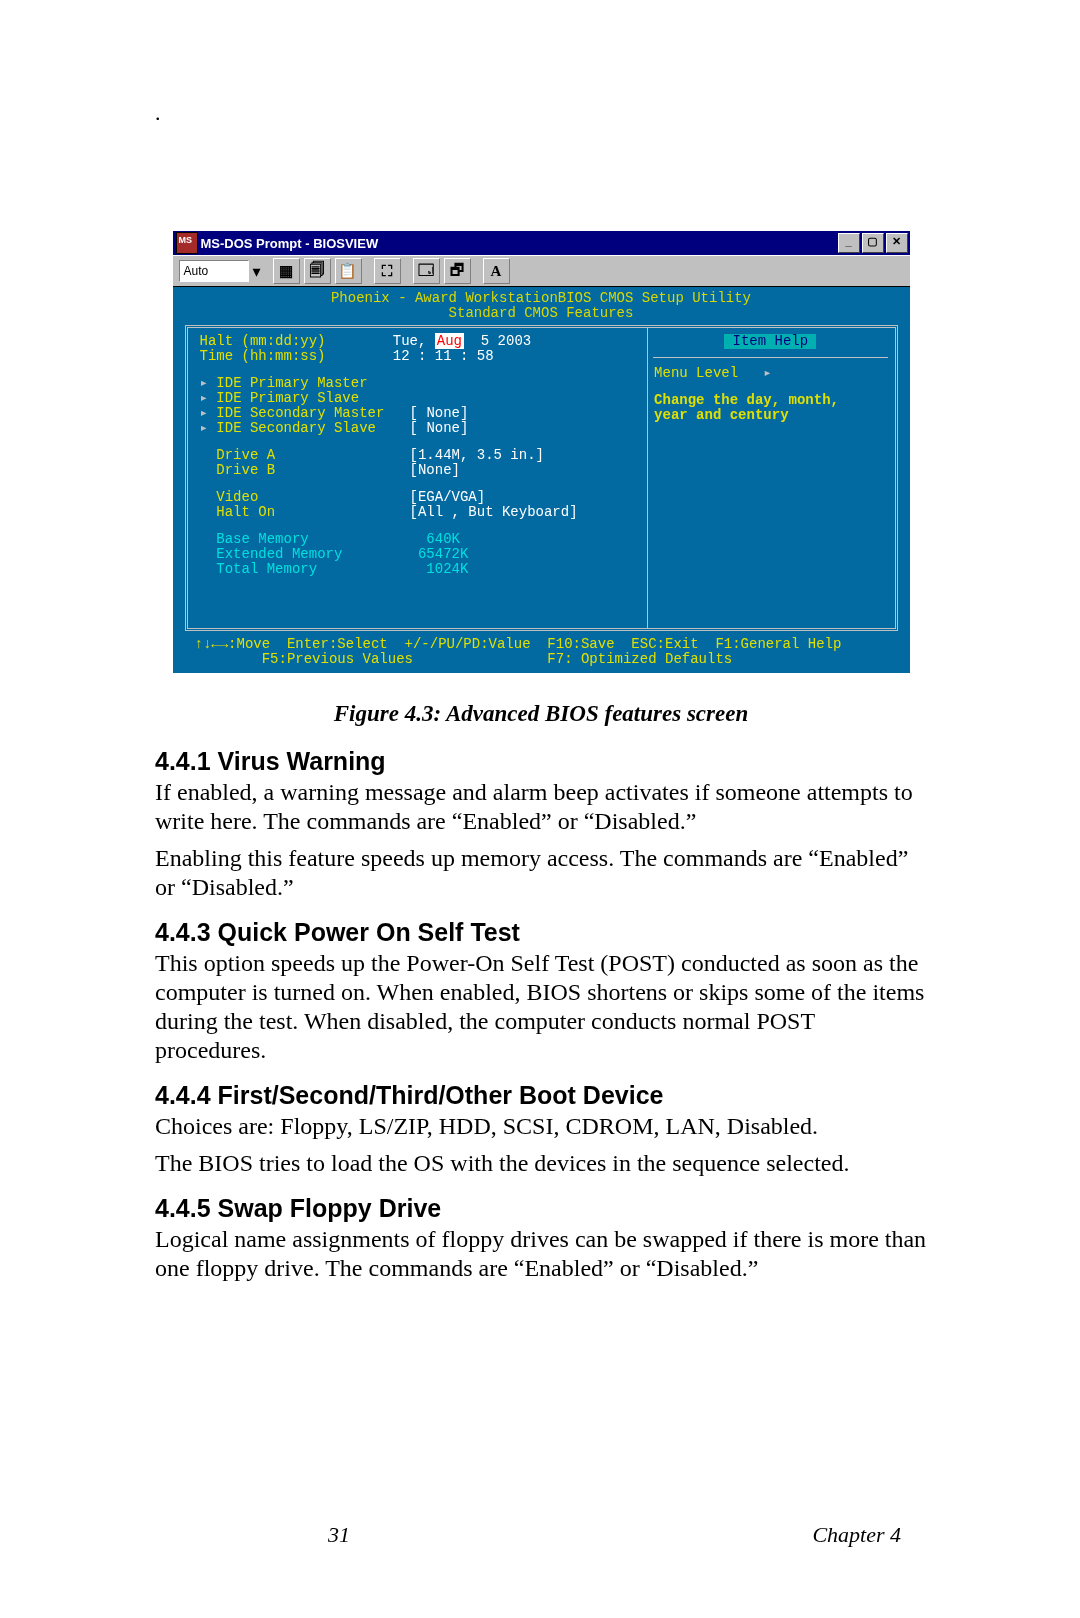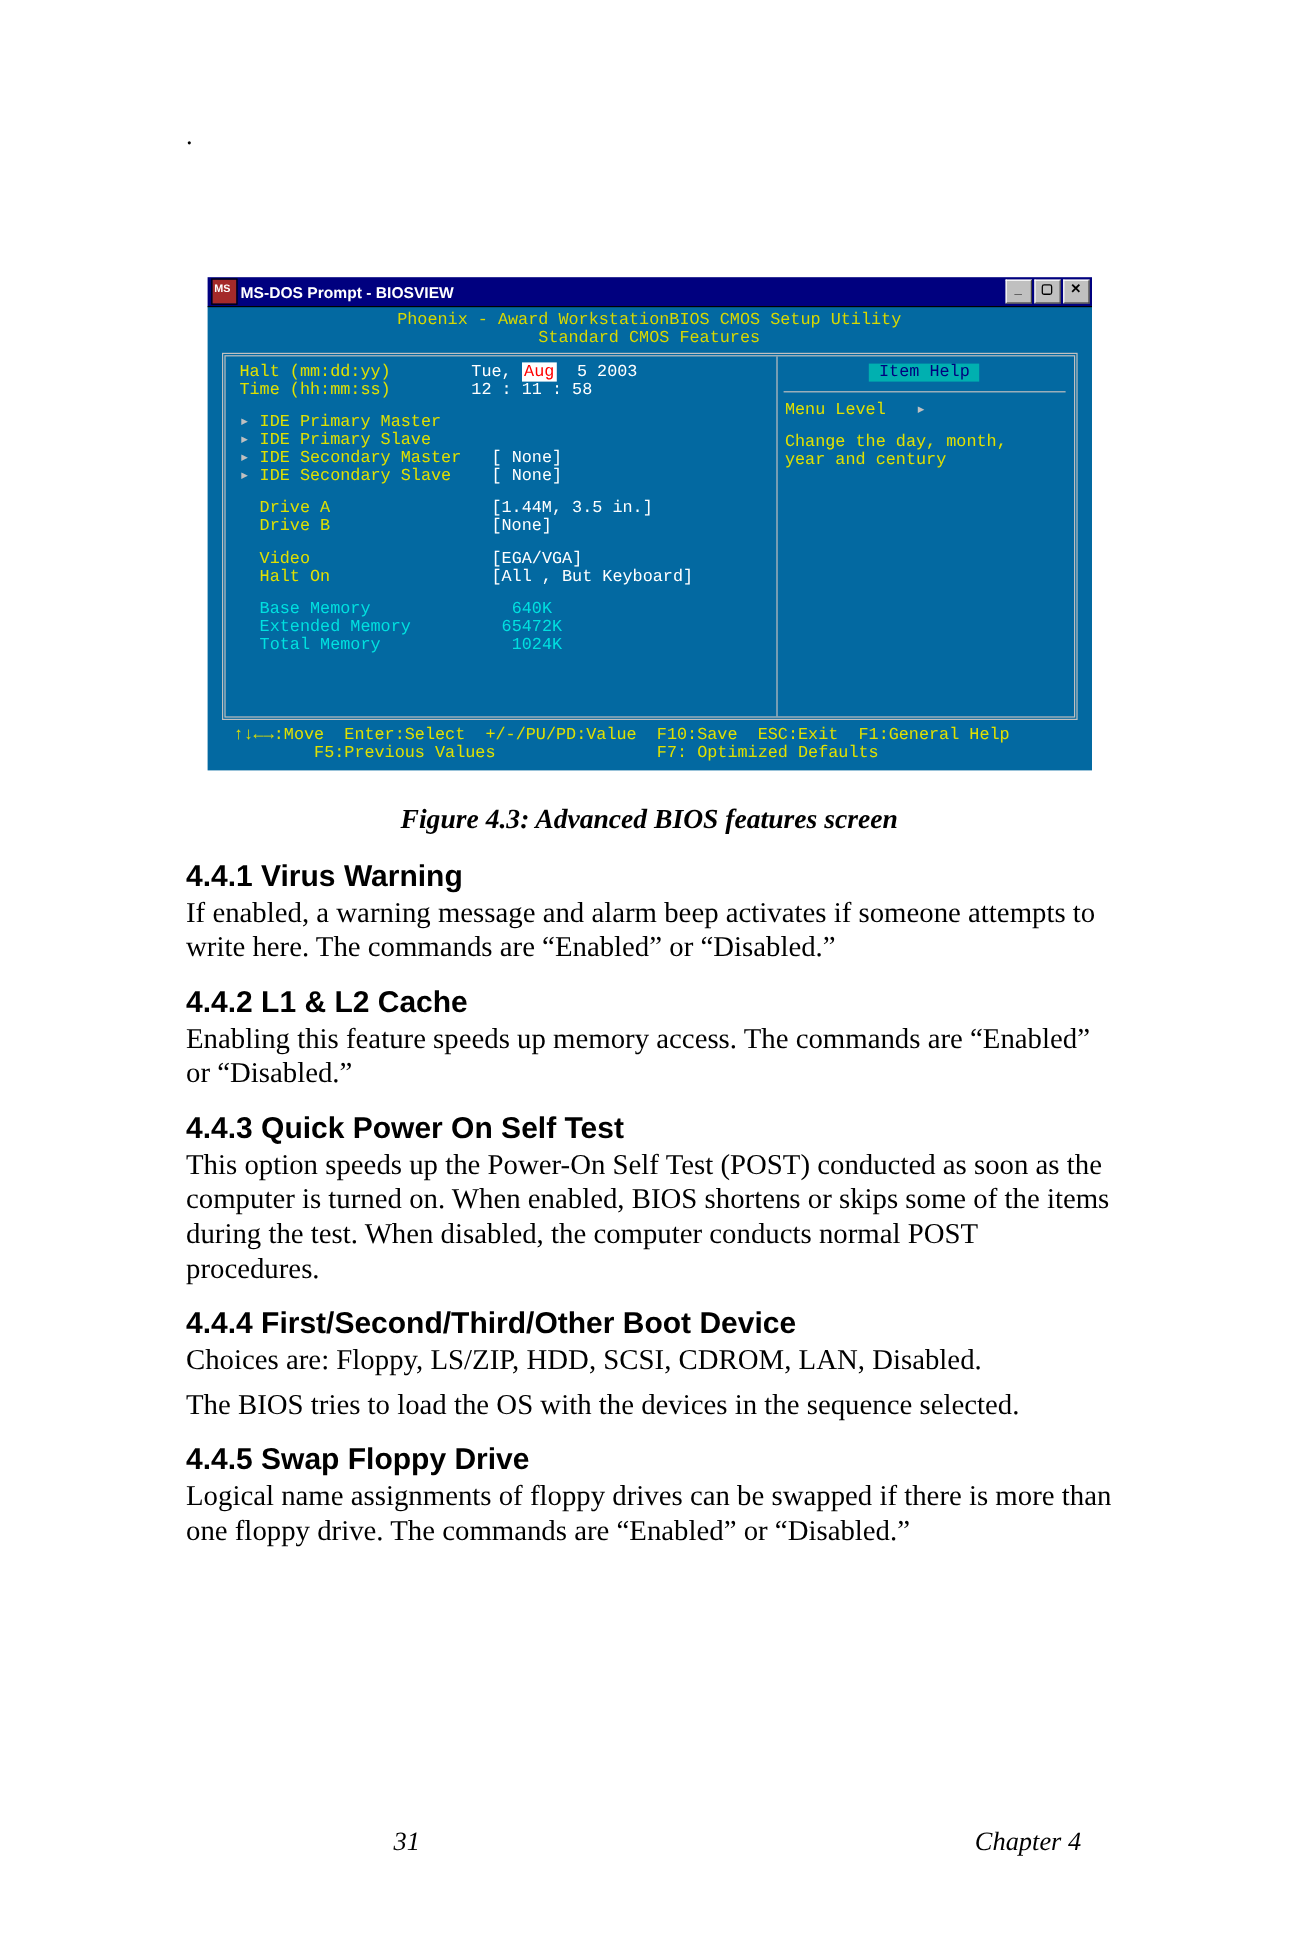--- a/index.html
+++ b/index.html
@@ -180,20 +180,35 @@
 
   <div class="bios-shot">
     <div class="titlebar">
       <span class="icon"></span>
       <span>MS-DOS Prompt - BIOSVIEW</span>
       <span class="sp"></span>
       <span class="winbtn">_</span>
       <span class="winbtn">▢</span>
       <span class="winbtn">✕</span>
     </div>
+    <div class="toolbar">
+      <div class="auto">Auto</div>
+      <span style="color:#000;">▾</span>
+      <div class="tb-sep"></div>
+      <div class="tb-btn">▦</div>
+      <div class="tb-btn">🗐</div>
+      <div class="tb-btn">📋</div>
+      <div class="tb-sep"></div>
+      <div class="tb-btn">⛶</div>
+      <div class="tb-sep"></div>
+      <div class="tb-btn">🗔</div>
+      <div class="tb-btn">🗗</div>
+      <div class="tb-sep"></div>
+      <div class="tb-btn">A</div>
+    </div>
 
     <div class="bios-body">
       <div class="bios-inner">
         <div class="bios-headline">Phoenix - Award WorkstationBIOS CMOS Setup Utility</div>
         <div class="bios-sub">Standard CMOS Features</div>
 
         <div class="bios-box">
           <div class="divider"></div>
           <div class="left-pane">
             <div class="row"><span class="lbl">Halt (mm:dd:yy)</span>        <span class="val">Tue, </span><span class="red">Aug</span><span class="val">  5 2003</span></div>
@@ -212,36 +227,35 @@
             <div class="gap"></div>
             <div class="row">  <span class="cyan">Base Memory</span>              <span class="cyan">640K</span></div>
             <div class="row">  <span class="cyan">Extended Memory</span>         <span class="cyan">65472K</span></div>
             <div class="row">  <span class="cyan">Total Memory</span>             <span class="cyan">1024K</span></div>
           </div>
           <div class="right-pane">
             <div class="help-wrap"><span class="help-title">Item Help</span></div>
             <div class="help-hr"></div>
             <div class="row"><span>Menu Level</span>   <span class="arrow">▸</span></div>
             <div class="gap"></div>
-            <div class="body" style="white-space:pre-line;">Change the day, month,
+            <div class="body" style="white-space:pre-line;font-weight:bold;">Change the day, month,
 year and century</div>
           </div>
         </div>
         <div class="footer1">↑↓←→:Move  Enter:Select  +/-/PU/PD:Value  F10:Save  ESC:Exit  F1:General Help</div>
         <div class="footer2">        F5:Previous Values                F7: Optimized Defaults</div>
       </div>
     </div>
   </div>
 
   <div class="caption">Figure 4.3: Advanced BIOS features screen</div>
 
   <h3>4.4.1 Virus Warning</h3>
   <p class="para">If enabled, a warning message and alarm beep activates if someone attempts to write here. The commands are “Enabled” or “Disabled.”</p>
 
-  <h3>4.4.2 L1 &amp; L2 Cache</h3>
   <p class="para">Enabling this feature speeds up memory access. The commands are “Enabled” or “Disabled.”</p>
 
   <h3>4.4.3 Quick Power On Self Test</h3>
   <p class="para">This option speeds up the Power-On Self Test (POST) conducted as soon as the computer is turned on. When enabled, BIOS shortens or skips some of the items during the test. When disabled, the computer conducts normal POST procedures.</p>
 
   <h3>4.4.4 First/Second/Third/Other Boot Device</h3>
   <p class="para">Choices are: Floppy, LS/ZIP, HDD, SCSI, CDROM, LAN, Disabled.</p>
   <p class="para">The BIOS tries to load the OS with the devices in the sequence selected.</p>
 
   <h3>4.4.5 Swap Floppy Drive</h3>

